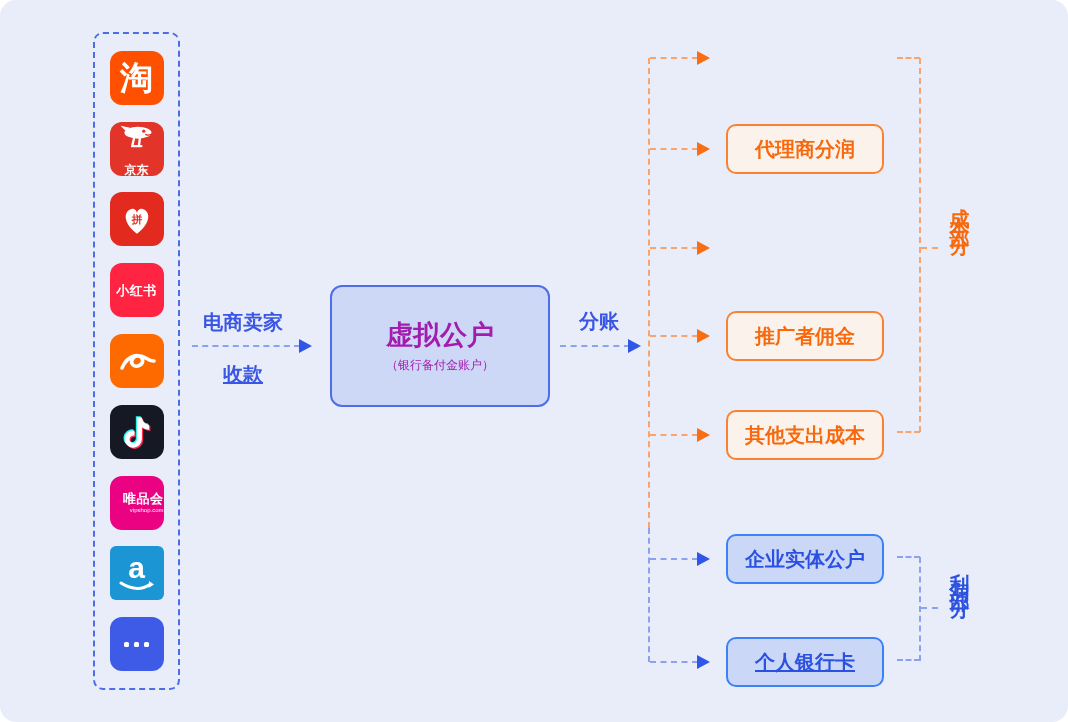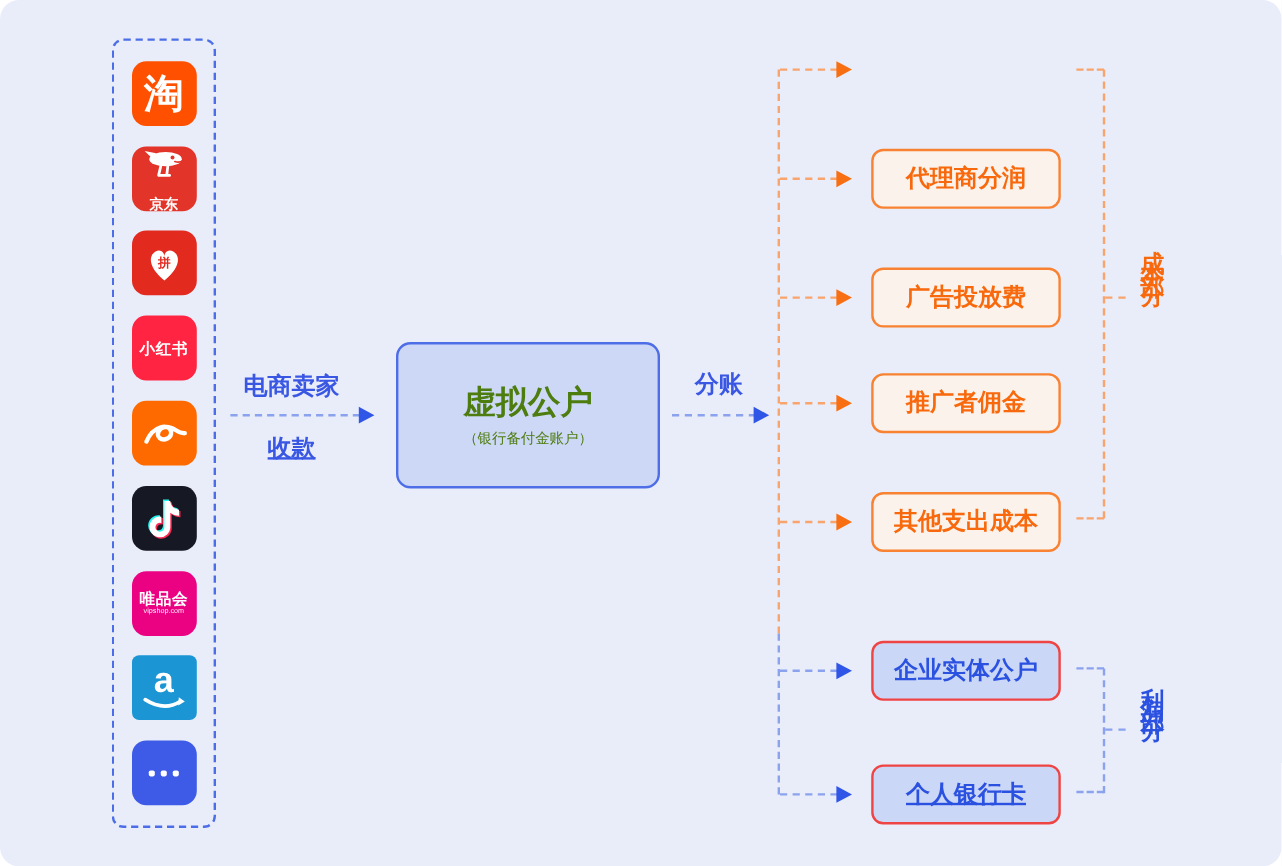--- a/index.html
+++ b/index.html
@@ -35,32 +35,32 @@
   .dashline-v.or { border-left-color:#F9A46C; }
   .ahead { position:absolute; width:0; height:0;
     border-top:7px solid transparent; border-bottom:7px solid transparent;
     border-left:13px solid #3056E8; }
   .ahead.or { border-left-color:#F86E12; }
   
   .center-box {
     position:absolute; left:330px; top:285px; width:220px; height:122px;
     background:#CDD8F7; border:2px solid #4E6EE7; border-radius:12px;
     display:flex; flex-direction:column; align-items:center; justify-content:center; gap:10px;
-    color:#4d7c0f;
+    color:#a21caf;
   }
   .center-title { font-size:27px; font-weight:700; line-height:1; }
   .center-sub   { font-size:12px; font-weight:500; line-height:1; }
   
   .rbox {
     position:absolute; left:726px; width:158px; height:50px; border-radius:10px;
     display:flex; align-items:center; justify-content:center;
     font-size:20px; font-weight:700; line-height:1;
   }
   .rbox.cost   { background:#FBF2EB; border:2px solid #F88232; color:#F8690D; }
-  .rbox.profit { background:#CBD7F6; border:2px solid #ef4444; color:#2B51E1; }
+  .rbox.profit { background:#CBD7F6; border:2px solid #3b82f6; color:#2B51E1; }
   
   .vlabel {
     position:absolute; writing-mode:vertical-rl; letter-spacing:9px;
     font-size:20px; font-weight:700; line-height:1;
   }
   .vlabel.cost { color:#F8690D; }
   .vlabel.profit { color:#2B51E1; }
 </style>
 </head>
 <body>
@@ -106,21 +106,21 @@
         <g transform="translate(-1.3,-1.3)">
           <path d="M22 6 h5.4 c0.6 4.6 3.4 7.4 8 8 v5.6 c-3.1-0.2-5.8-1.1-8-2.8 v13 a9.5 9.5 0 1 1-8.2-9.4 v5.8 a4.1 4.1 0 1 0 2.8 3.9 Z" fill="#25F4EE"></path>
         </g>
         <g transform="translate(1.3,1.3)">
           <path d="M22 6 h5.4 c0.6 4.6 3.4 7.4 8 8 v5.6 c-3.1-0.2-5.8-1.1-8-2.8 v13 a9.5 9.5 0 1 1-8.2-9.4 v5.8 a4.1 4.1 0 1 0 2.8 3.9 Z" fill="#FE2C55"></path>
         </g>
         <path d="M22 6 h5.4 c0.6 4.6 3.4 7.4 8 8 v5.6 c-3.1-0.2-5.8-1.1-8-2.8 v13 a9.5 9.5 0 1 1-8.2-9.4 v5.8 a4.1 4.1 0 1 0 2.8 3.9 Z" fill="#fff"></path>
       </svg>
     </div>
 
-    <div class="tile" style="background: rgb(235, 2, 131);">
+    <div class="tile" style="background: rgb(235, 2, 131); align-items: flex-end;">
       <span class="tile-word">唯品会</span>
       <span class="tile-sub">vipshop.com</span>
     </div>
 
     <div class="tile sq" style="background: rgb(27, 149, 211);">
       <span class="amz-a">a</span>
       <svg width="38" height="13" viewBox="0 0 38 13">
         <path d="M3 3 Q19 13 32 4.5" stroke="#fff" stroke-width="3" fill="none" stroke-linecap="round"></path>
         <path d="M31 1 L36 4.5 L30.5 8 Z" fill="#fff"></path>
       </svg>
@@ -162,21 +162,20 @@
   <div class="ahead or" style="left:697px; top:329px;"></div>
   <div class="dashline-h or" style="left:650px; top:434px; width:48px;"></div>
   <div class="ahead or" style="left:697px; top:428px;"></div>
 
   <div class="dashline-h" style="left:650px; top:558px; width:48px;"></div>
   <div class="ahead" style="left:697px; top:552px;"></div>
   <div class="dashline-h" style="left:650px; top:661px; width:48px;"></div>
   <div class="ahead" style="left:697px; top:655px;"></div>
 
   <div class="rbox cost" style="top:124px;">代理商分润</div>
-  <div class="rbox cost" style="top:223px;">广告投放费</div>
   <div class="rbox cost" style="top:311px;text-align:right;">推广者佣金</div>
   <div class="rbox cost" style="top:410px;">其他支出成本</div>
 
   <div class="rbox profit" style="top:534px;">企业实体公户</div>
   <div class="rbox profit" style="top:637px;text-decoration:underline;">个人银行卡</div>
 
   <div class="dashline-h or" style="left:897px; top:57px;  width:23px;"></div>
   <div class="dashline-v or" style="left:919px; top:58px;  height:374px;"></div>
   <div class="dashline-h or" style="left:897px; top:431px; width:23px;"></div>
   <div class="dashline-h or" style="left:921px; top:247px; width:17px;"></div>

